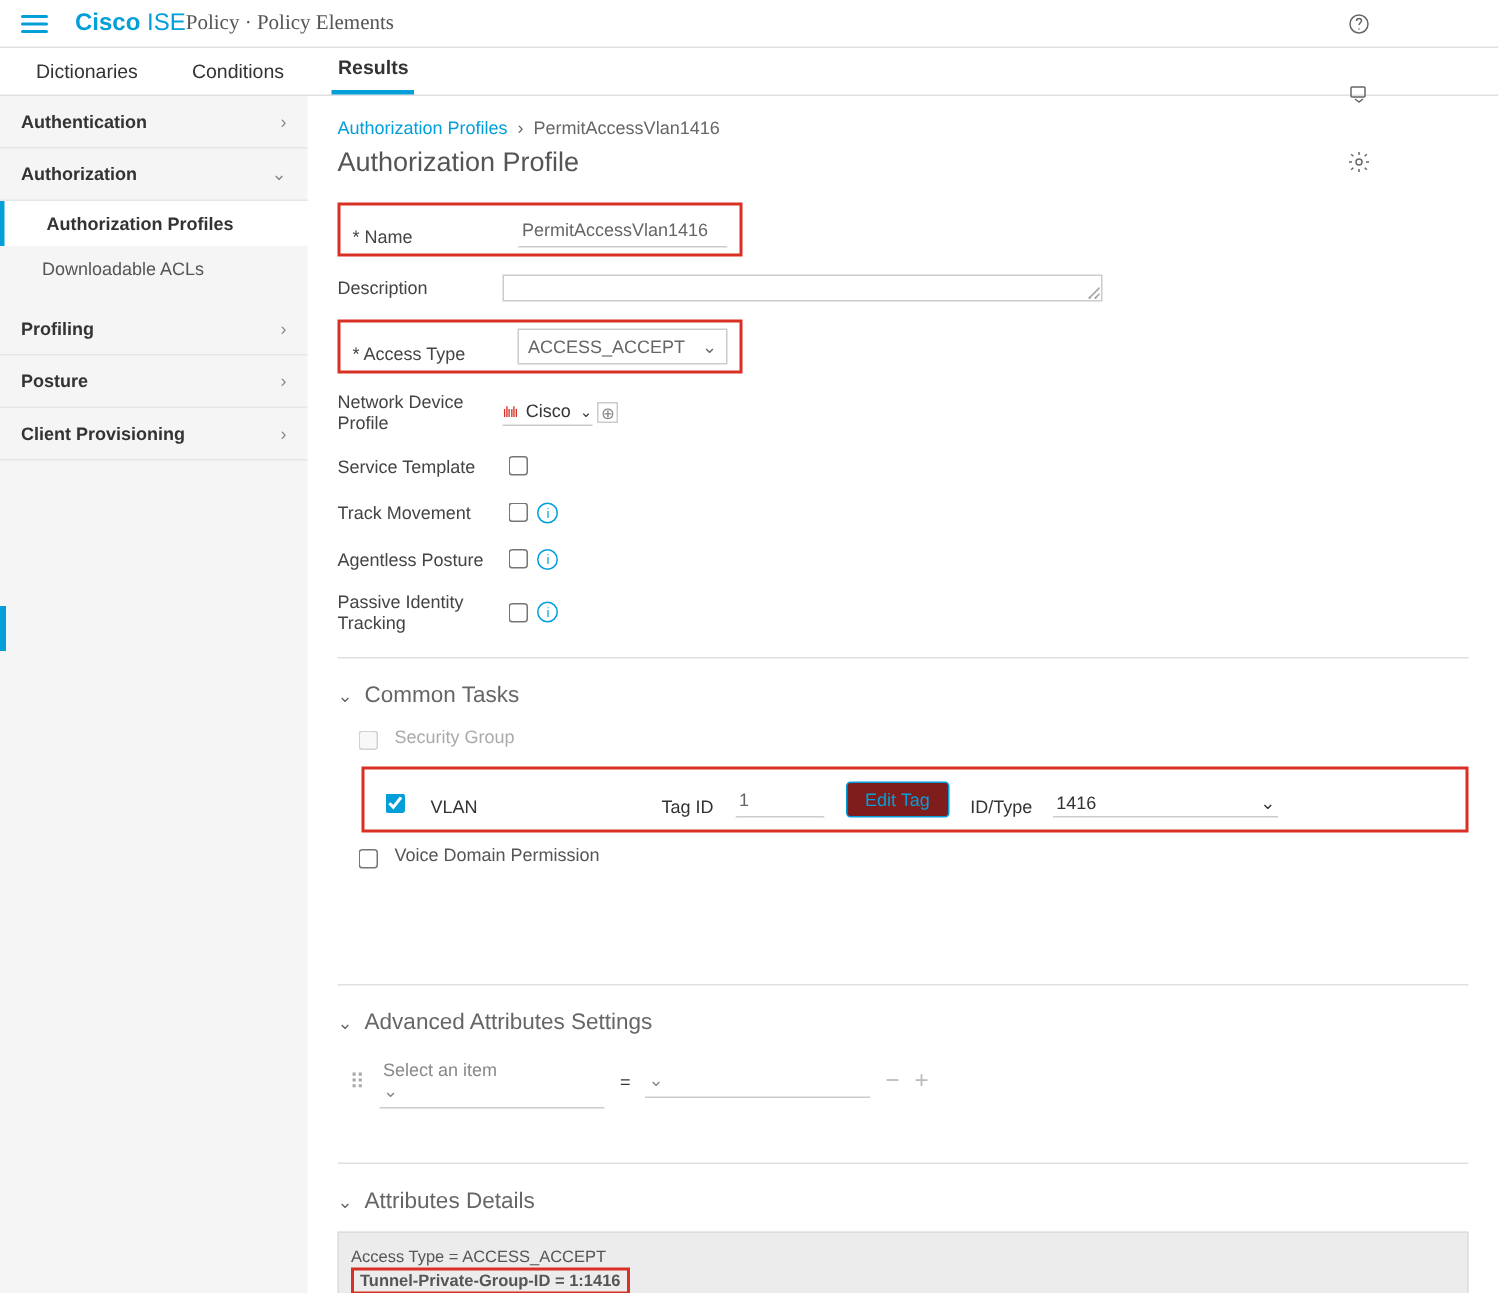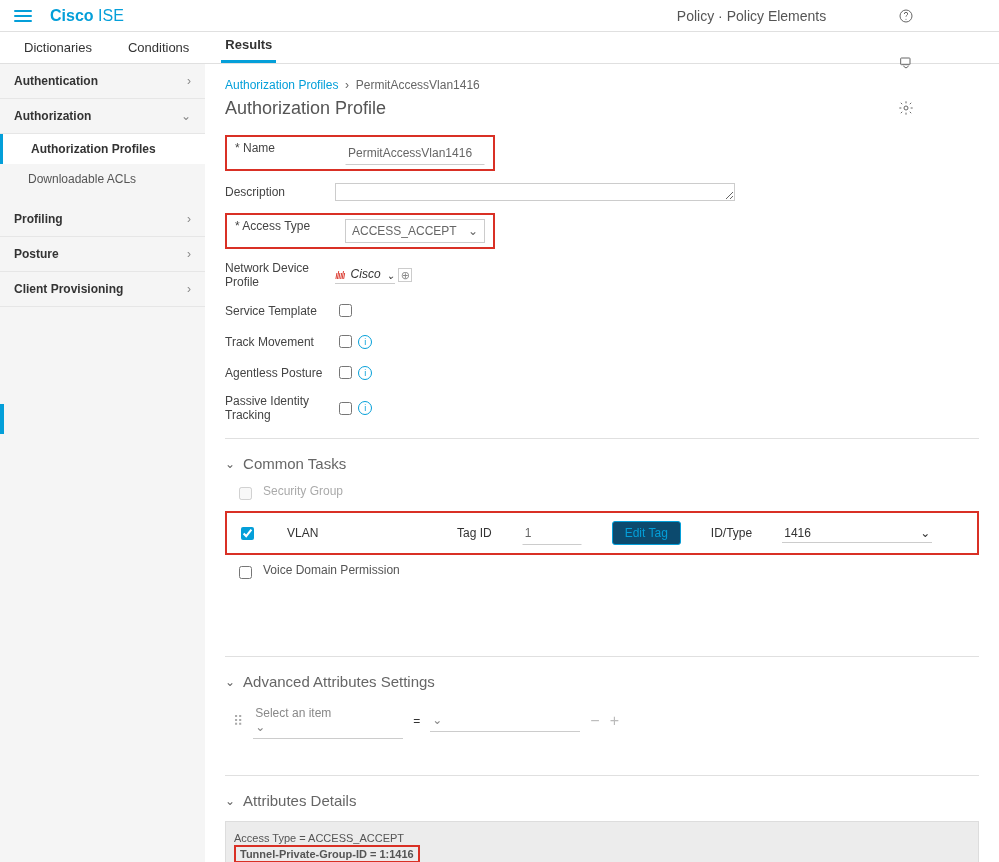--- a/index.html
+++ b/index.html
@@ -2,21 +2,21 @@
 <html><head>
 <meta charset="utf-8">
 <style>
   * { box-sizing: border-box; }
   body { margin:0; font-family: -apple-system, BlinkMacSystemFont, "Segoe UI", Arial, sans-serif; font-size:13px; color:#333; background:#fff; width:999px; }
   .hdr { height:32px; display:flex; align-items:center; border-bottom:1px solid #e0e0e0; padding:0 14px; }
   .hamburger { width:18px; cursor:pointer; }
   .hamburger div { height:2px; background:#049fd9; margin:3px 0; border-radius:1px; }
   .brand { color:#049fd9; font-weight:700; font-size:16px; margin-left:18px; }
   .brand .ise { font-weight:400; }
-  .page-title { flex:1; text-align:right; color:#555; font-size:14px; }
+  .page-title { flex:1; text-align:left; color:#555; font-size:14px;font-family:Liberation Serif, serif; }
   .hdr-right { display:flex; align-items:center; gap:30px; color:#666;flex-direction:column; }
   .warn { display:flex; align-items:center; gap:6px; color:#e6a500; font-size:12px; }
   .icon { width:16px; height:16px; display:inline-flex; align-items:center; justify-content:center; }
   .icon svg { width:16px; height:16px; stroke:#666; fill:none; stroke-width:1.5; }
   .tabs { display:flex; gap:28px; padding:0 20px; border-bottom:1px solid #e0e0e0; height:32px; align-items:flex-end; }
   .tab { padding:0 4px 8px 4px; color:#333; font-size:13px; cursor:pointer; }
   .tab.active { color:#333; border-bottom:3px solid #049fd9; font-weight:600; }
   .body { display:flex; }
   .sidebar { width:205px; background:#f5f5f5; min-height:820px; font-size:12px; color:#333; }
   .side-item { display:flex; justify-content:space-between; align-items:center; padding:10px 14px; border-bottom:1px solid #e6e6e6; cursor:pointer; }
@@ -31,36 +31,36 @@
   .breadcrumb { font-size:12px; color:#666; margin-bottom:4px; }
   .breadcrumb a { color:#049fd9; text-decoration:none; }
   .h2 { font-size:18px; color:#555; margin:6px 0 16px; font-weight:400; }
   .frow { display:flex; align-items:center; margin-bottom:12px; font-size:12px; }
   .frow-label { width:110px; color:#444; }
   .txt-in { border:1px solid #fff; border-bottom:1px solid #ccc; padding:4px 2px; font-size:12px; color:#666; width:140px; background:transparent; }
   .half-txt { width:60px; }
   .req::before { content:"* "; }
   textarea { border:1px solid #ccc; width:400px; height:18px; resize:both; }
   .select-box { border:1px solid #ccc; width:140px; height:24px; padding:2px 6px; display:flex; align-items:center; justify-content:space-between; font-size:12px; color:#666; background:#fff; }
-  .red-box { border:2px solid #d93025; padding:2px 4px; display:inline-flex; align-items:flex-start; }
+  .red-box { border:2px solid #d93025; padding:2px 4px; display:inline-flex; align-items:flex-end; }
   .hr { border:none; border-top:1px solid #e0e0e0; margin:16px 0; }
   .section-h { display:flex; align-items:center; gap:8px; font-size:15px; color:#666; margin:8px 0 12px; cursor:pointer; }
   .section-h .car { font-size:12px; }
   .cbrow { display:flex; gap:8px; margin:8px 0 8px 10px; font-size:12px; color:#555; }
   input[type=checkbox] { width:13px; height:13px; }
-  .vlan-box { border:2px solid #d93025; padding:8px 10px; display:flex; align-items:center; gap:30px; font-size:12px; }
-  .btn-outline { border:1px solid #049fd9; color:#049fd9; background:#0c4a6e; padding:4px 12px; border-radius:3px; font-size:12px; cursor:pointer; }
+  .vlan-box { border:2px solid #d93025; padding:8px 10px; display:flex; align-items:flex-end; gap:14px; font-size:12px;margin-left:16px; }
+  .btn-outline { border:1px solid #049fd9; color:#049fd9; background:#7f1d1d; padding:4px 12px; border-radius:3px; font-size:12px; cursor:pointer; }
   .adv-row { display:flex; align-items:center; gap:10px; margin:8px 0 0 8px; font-size:12px; }
   .drag-dots { color:#aaa; font-size:14px; cursor:grab; }
   .adv-select { border-bottom:1px solid #ccc; padding:4px 2px; width:150px; color:#888; display:flex; justify-content:space-between;flex-direction:column; }
   .plus-minus { color:#bbb; font-size:16px; }
   .attr-box { background:#ececec; border:1px solid #ddd; padding:6px 8px; font-size:11px; color:#555; height:105px; }
   .attr-box div { margin:4px 0; }
   .info-ic { width:14px; height:14px; border:1px solid #049fd9; border-radius:50%; color:#049fd9; font-size:9px; display:inline-flex; align-items:center; justify-content:center; }
-  .dpwrap { display:flex; gap:6px; align-items:flex-end; border-bottom:1px solid #ccc; padding-bottom:2px;font-style:italic; }
+  .dpwrap { display:flex; gap:6px; align-items:flex-end; border-bottom:1px solid #ccc; padding-bottom:2px; }
   .cisco-ic { font-size:10px; color:#d93025; letter-spacing:-1px; }
   .plus-box { width:14px; height:14px; border:1px solid #ccc; color:#888; font-size:11px; display:inline-flex; align-items:center; justify-content:center; }
 </style>
 </head>
 <body>
 
 <div class="hdr">
   <div class="hamburger">
       <div></div>
       <div></div>

